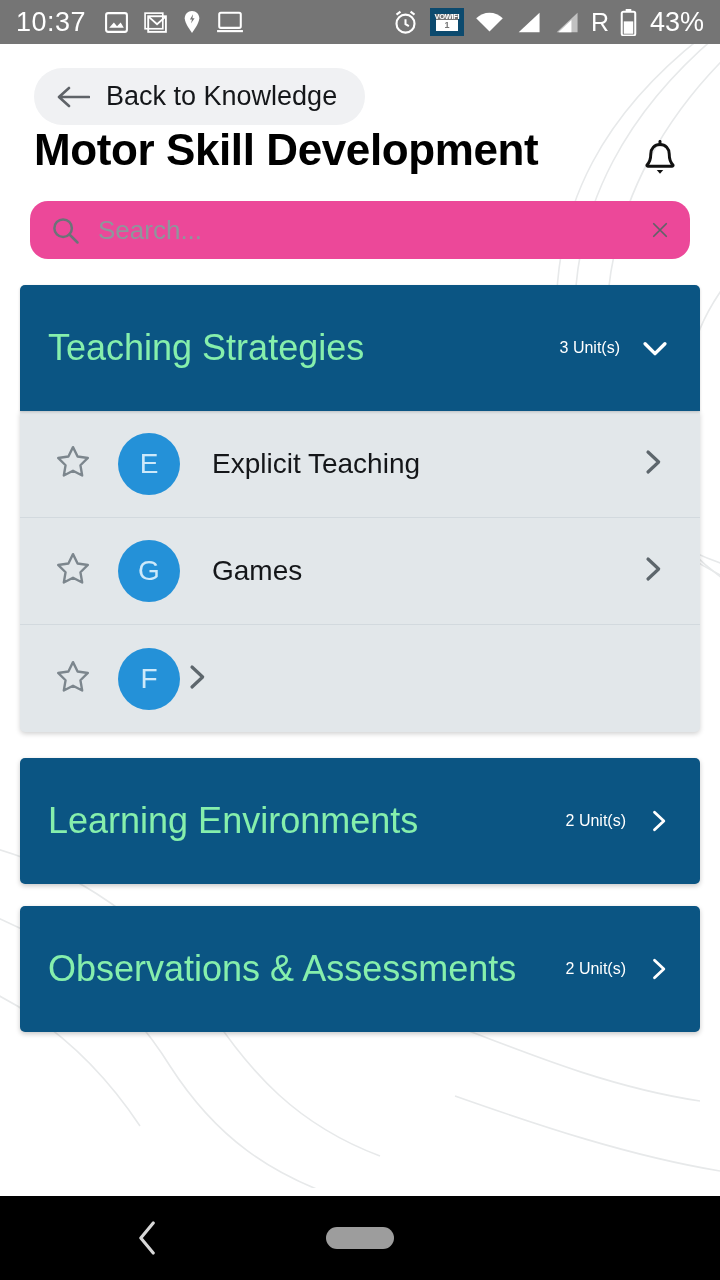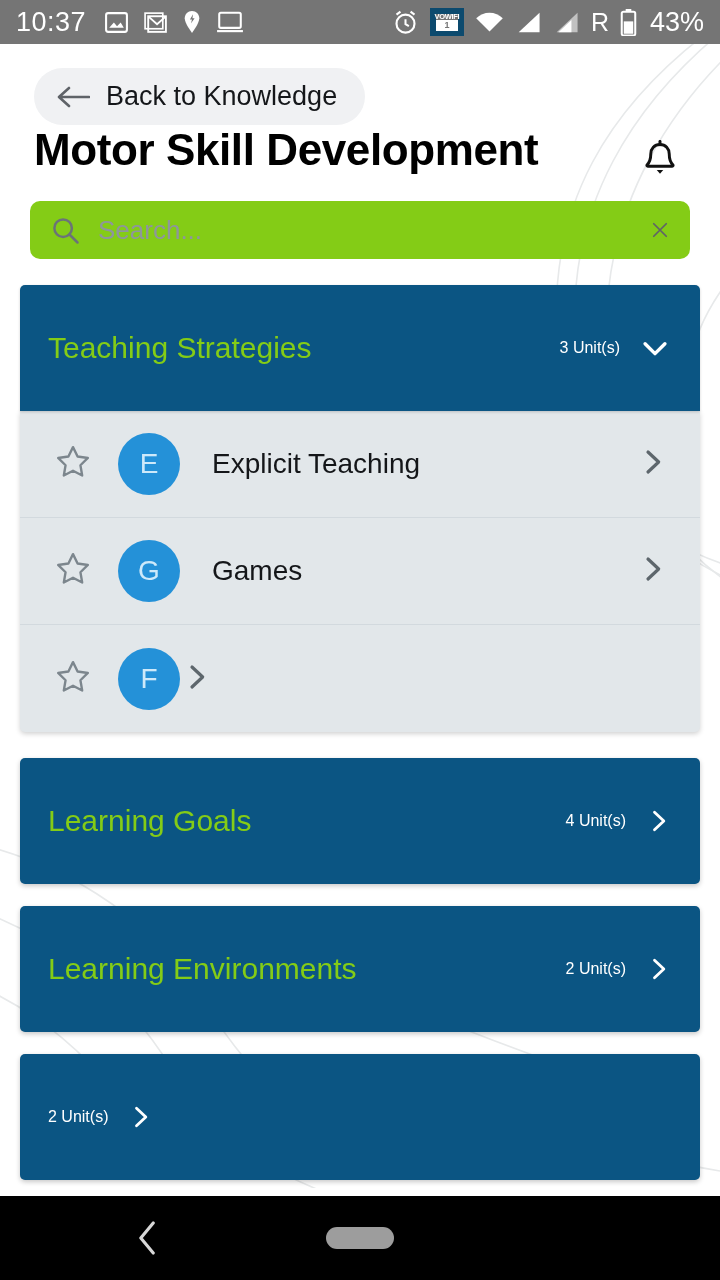--- a/index.html
+++ b/index.html
@@ -55,21 +55,21 @@
   #back-pill .lbl { font-size:27px; color:#15171a; }
   #bell { position:absolute; right:40px; top:104px; cursor:pointer; }
   #page-title {
     font-size:44px; font-weight:700; color:#000;
     letter-spacing:-.4px; 
   }
 
   
   #searchbar {
     margin:26px 30px 0 30px;
-    height:58px; background:#84cc16; border-radius:10px;
+    height:58px; background:#ec4899; border-radius:18px;
     display:flex; align-items:center; padding:3px 20px;
   }
   #search-input {
     flex:1; border:0; outline:0; background:transparent;
     font-family:inherit; font-size:26px; color:#2e3338;
     margin-left:18px;
   }
   #search-input::placeholder { color:#8e969c; }
   #search-clear { cursor:pointer; padding-left:10px; }
 
@@ -79,21 +79,21 @@
   .group.expanded { margin-bottom:26px; }
 
   .group-head {
     background:#0b5583; border-radius:5px;
     height:126px; display:flex; align-items:center;
     padding:0 28px; cursor:pointer;
     box-shadow:0 2px 5px rgba(0,0,0,.22);
     position:relative; z-index:2;
   }
   .group.expanded .group-head { border-radius:5px 5px 0 0; box-shadow:0 1px 3px rgba(0,0,0,.18); }
-  .group-title { color:#84cc16; font-size:30px; flex:1; }
+  .group-title { color:#86efac; font-size:36px; flex:1; }
   .group-count { color:#ffffff; font-size:16px; margin-right:18px; }
   .chev { display:flex; align-items:center; }
 
   .group-body {
     background:#e2e7ea; border-radius:0 0 5px 5px;
     box-shadow:0 2px 5px rgba(0,0,0,.18);
     overflow:hidden;
   }
   .unit-row {
     height:107px; display:flex; align-items:center;
@@ -265,42 +265,32 @@
                 </svg></span>
               <div class="avatar">F</div>
               <span class="row-chev"><svg width="32" height="32" viewBox="0 0 24 24">
                   <path d="M9 4.5l8 7.5-8 7.5" fill="none" stroke="#5d666c" stroke-width="2.4" stroke-linecap="round" stroke-linejoin="round"></path>
                 </svg></span>
             </div>
           </div>
         </div>
         <div class="group">
           <div class="group-head">
-            <div class="group-title">Learning Goals</div>
-            <div class="group-count">4 Unit(s)</div>
-            <div class="chev">
-              <svg width="28" height="28" viewBox="0 0 24 24">
-                <path d="M9 4.5l8 7.5-8 7.5" fill="none" stroke="#ffffff" stroke-width="2.4" stroke-linecap="round" stroke-linejoin="round"></path>
-              </svg>
-            </div>
-          </div>
-        </div>
-        <div class="group">
-          <div class="group-head">
             <div class="group-title">Learning Environments</div>
             <div class="group-count">2 Unit(s)</div>
             <div class="chev">
               <svg width="28" height="28" viewBox="0 0 24 24">
                 <path d="M9 4.5l8 7.5-8 7.5" fill="none" stroke="#ffffff" stroke-width="2.4" stroke-linecap="round" stroke-linejoin="round"></path>
               </svg>
             </div>
           </div>
         </div>
         <div class="group">
           <div class="group-head">
+            <div class="group-title">Observations &amp; Assessments</div>
             <div class="group-count">2 Unit(s)</div>
             <div class="chev">
               <svg width="28" height="28" viewBox="0 0 24 24">
                 <path d="M9 4.5l8 7.5-8 7.5" fill="none" stroke="#ffffff" stroke-width="2.4" stroke-linecap="round" stroke-linejoin="round"></path>
               </svg>
             </div>
           </div>
         </div>
       </div>
   </div>

